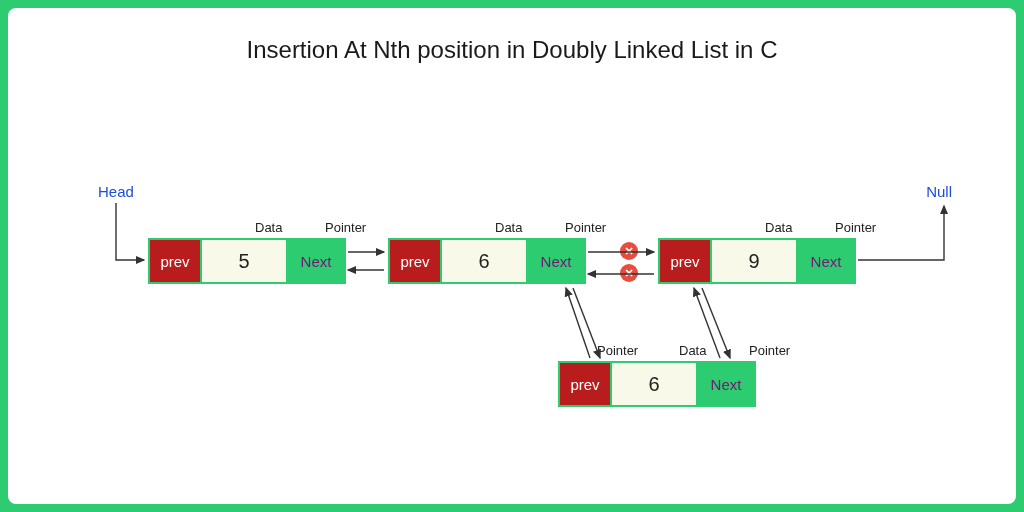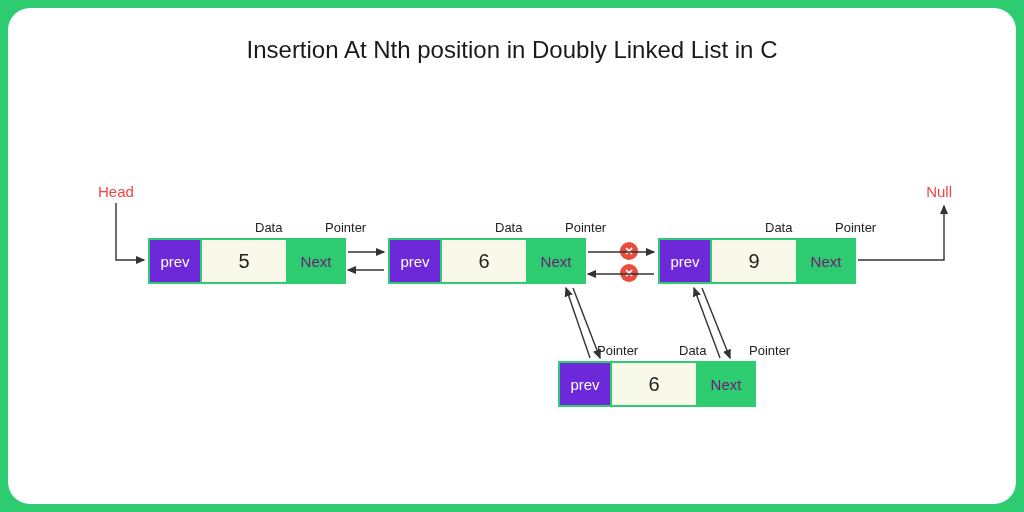--- a/index.html
+++ b/index.html
@@ -8,21 +8,21 @@
     background: #2ecc71;
     width: 1024px;
     height: 512px;
     overflow: hidden;
     position: relative;
   }
   .card {
     position: absolute;
     top: 8px; left: 8px; right: 8px; bottom: 8px;
     background: #fff;
-    border-radius: 22px;
+    border-radius: 8px;
   }
   .title {
     position: absolute;
     top: 28px; left: 0; right: 0;
     text-align: center;
     font-size: 24px;
     font-weight: 500;
     color: #1a1a1a;
   }
   .canvas {
@@ -36,40 +36,40 @@
   }
   .cell {
     display: flex;
     align-items: center;
     justify-content: center;
     font-size: 15px;
     height: 42px;
   }
   .cell-prev {
     width: 52px;
-    background: #6d28d9;
+    background: #b91c1c;
     color: #fff;
     border-right: 2px solid #2ecc71;
   }
   .cell-data {
     width: 86px;
     background: #f8f9e8;
     color: #222;
     font-size: 20px;
     border-right: 2px solid #2ecc71;
   }
   .cell-next {
     width: 56px;
     background: #2ecc71;
     color: #701a75;
   }
   .lbl {
     position: absolute;
     font-size: 15px;
-    color: #ef4444;
+    color: #1d4ed8;
   }
   .sublbl {
     position: absolute;
     font-size: 13px;
     color: #222;
     margin-left: 34px;
   }
   .x-badge {
     position: absolute;
     width: 18px; height: 18px;

